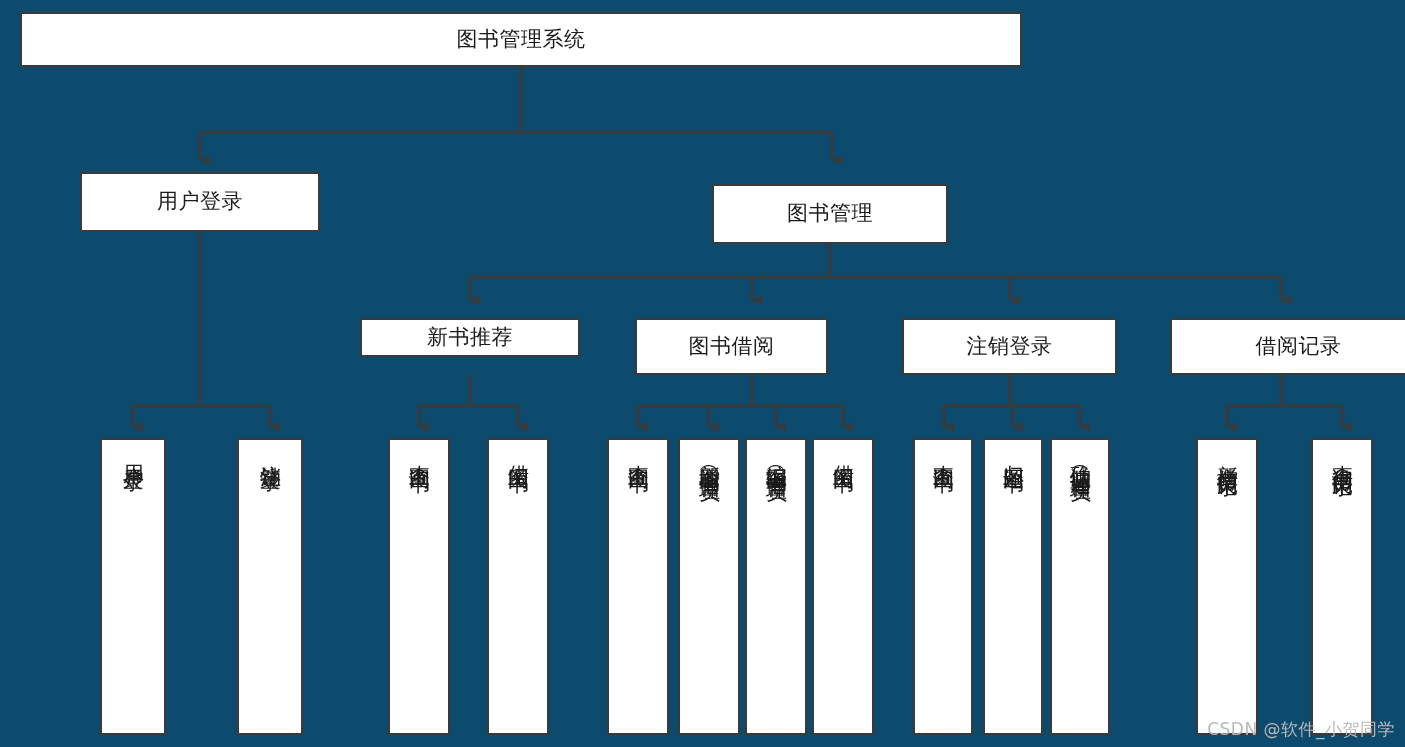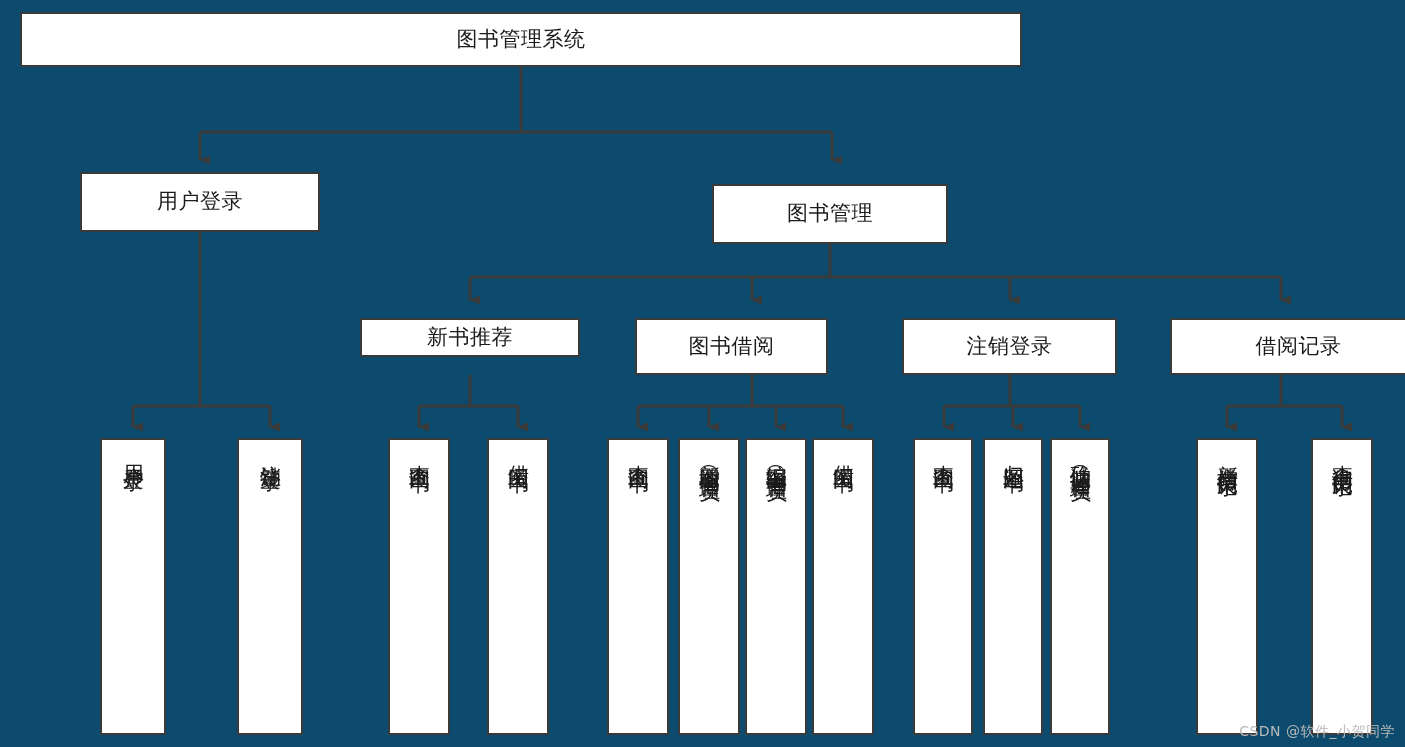--- a/index.html
+++ b/index.html
@@ -56,21 +56,21 @@
     line-height:1.0;
     letter-spacing:2.5px;
     white-space:normal;
     max-height:280px;
     text-align:left;
   }
   .watermark{
     position:absolute;
     right:10px;
     bottom:6px;
-    font-size:14px;
+    font-size:17px;
     color:#b9b9b9;
     letter-spacing:0.5px;
     z-index:6;
     white-space:nowrap;
     font-family:"DejaVu Sans","Liberation Sans",sans-serif;
   }
 </style>
 </head>
 <body>
 

